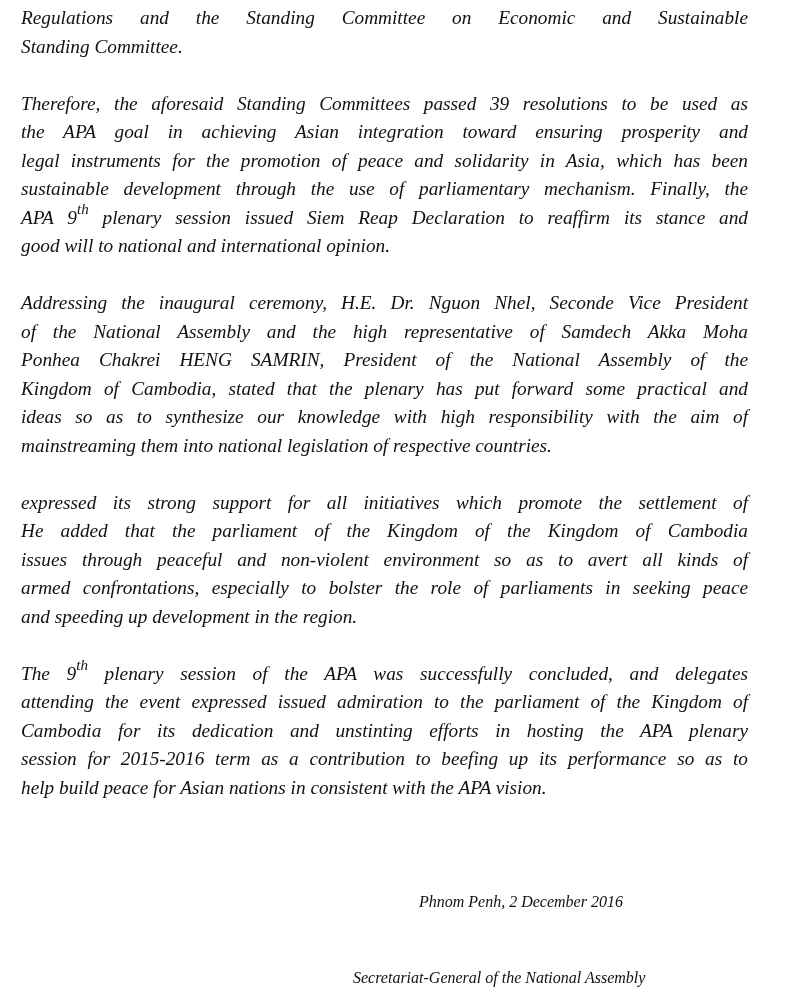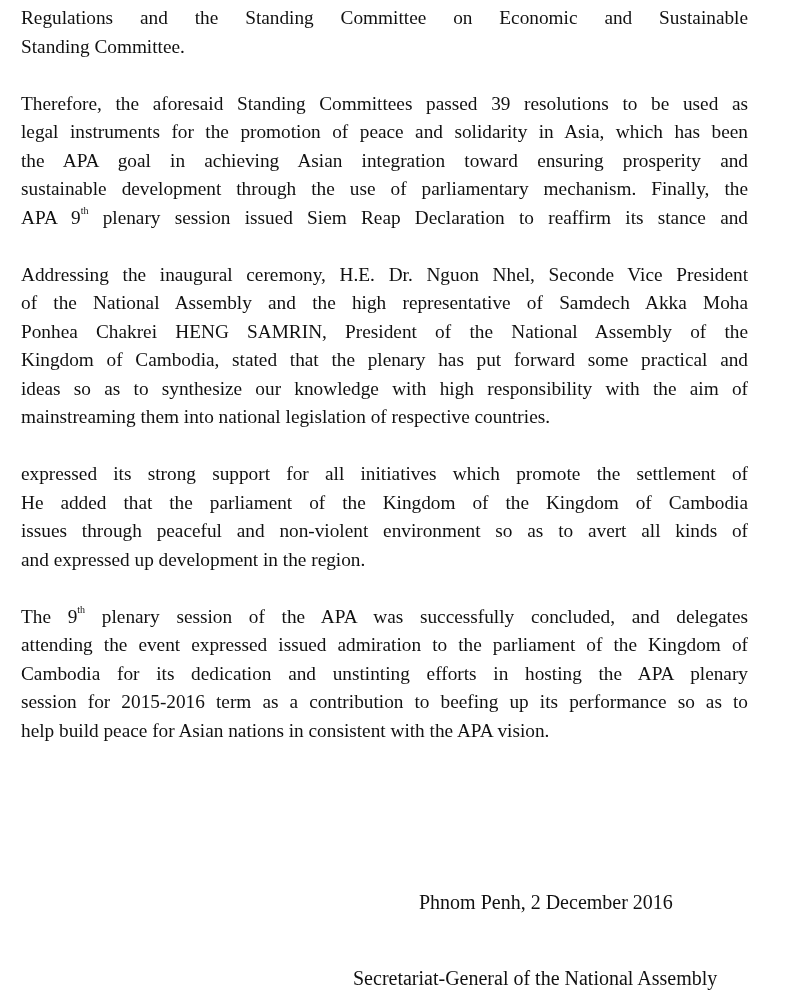--- a/index.html
+++ b/index.html
@@ -16,45 +16,47 @@
       color: #111111;
     }
     .page {
       position: absolute;
       left: 21px;
       top: 4px;
       width: 727px;
     }
     .para {
       margin: 0 0 28.5px 0;
+      font-style: italic;
     }
     .line {
       display: block;
       font-size: 19.3px;
       line-height: 28.5px;
       height: 28.5px;
       white-space: nowrap;
       text-align: justify;
       text-align-last: justify;
       overflow: visible;
     }
     .line.last {
       text-align: center;
       text-align-last: left;
     }
     sup {
-      font-size: 10px;
+      font-size: 15px;
       line-height: 0;
       position: relative;
       top: -2px;
       vertical-align: super;
     }
     .sig {
       position: absolute;
-      font-size: 20px;
+      font-style: italic;
+      font-size: 16px;
       line-height: 28.5px;
       white-space: nowrap;
     }
     .sig.place {
       left: 419px;
       top: 888px;
     }
     .sig.org {
       left: 353px;
       top: 964px;
@@ -65,40 +67,42 @@
 
 <div class="page">
 
   <p class="para">
     <span class="line">Regulations and the Standing Committee on Economic and Sustainable</span>
     <span class="line last">Standing Committee.</span>
   </p>
 
   <p class="para">
     <span class="line">Therefore, the aforesaid Standing Committees passed 39 resolutions to be used as</span>
+    <span class="line">the APA goal in achieving Asian integration toward ensuring prosperity and</span>
     <span class="line">legal instruments for the promotion of peace and solidarity in Asia, which has been</span>
-    <span class="line">the APA goal in achieving Asian integration toward ensuring prosperity and</span>
     <span class="line">sustainable development through the use of parliamentary mechanism. Finally, the</span>
     <span class="line"><span>APA 9</span><sup>th</sup><span> plenary session issued Siem Reap Declaration to reaffirm its stance and</span></span>
+    <span class="line last">good will to national and international opinion.</span>
   </p>
 
   <p class="para">
     <span class="line">Addressing the inaugural ceremony, H.E. Dr. Nguon Nhel, Seconde Vice President</span>
     <span class="line">of the National Assembly and the high representative of Samdech Akka Moha</span>
     <span class="line">Ponhea Chakrei HENG SAMRIN, President of the National Assembly of the</span>
     <span class="line">Kingdom of Cambodia, stated that the plenary has put forward some practical and</span>
     <span class="line">ideas so as to synthesize our knowledge with high responsibility with the aim of</span>
     <span class="line last">mainstreaming them into national legislation of respective countries.</span>
   </p>
 
   <p class="para">
     <span class="line">expressed its strong support for all initiatives which promote the settlement of</span>
     <span class="line">He added that the parliament of the Kingdom of the Kingdom of Cambodia</span>
     <span class="line">issues through peaceful and non-violent environment so as to avert all kinds of</span>
-    <span class="line last">and expressed up development in the region.</span>
+    <span class="line">armed confrontations, especially to bolster the role of parliaments in seeking peace</span>
+    <span class="line last">and speeding up development in the region.</span>
   </p>
 
   <p class="para">
     <span class="line"><span>The 9</span><sup>th</sup><span> plenary session of the APA was successfully concluded, and delegates</span></span>
     <span class="line">attending the event expressed issued admiration to the parliament of the Kingdom of</span>
     <span class="line">Cambodia for its dedication and unstinting efforts in hosting the APA plenary</span>
     <span class="line">session for 2015-2016 term as a contribution to beefing up its performance so as to</span>
     <span class="line last">help build peace for Asian nations in consistent with the APA vision.</span>
   </p>
 

